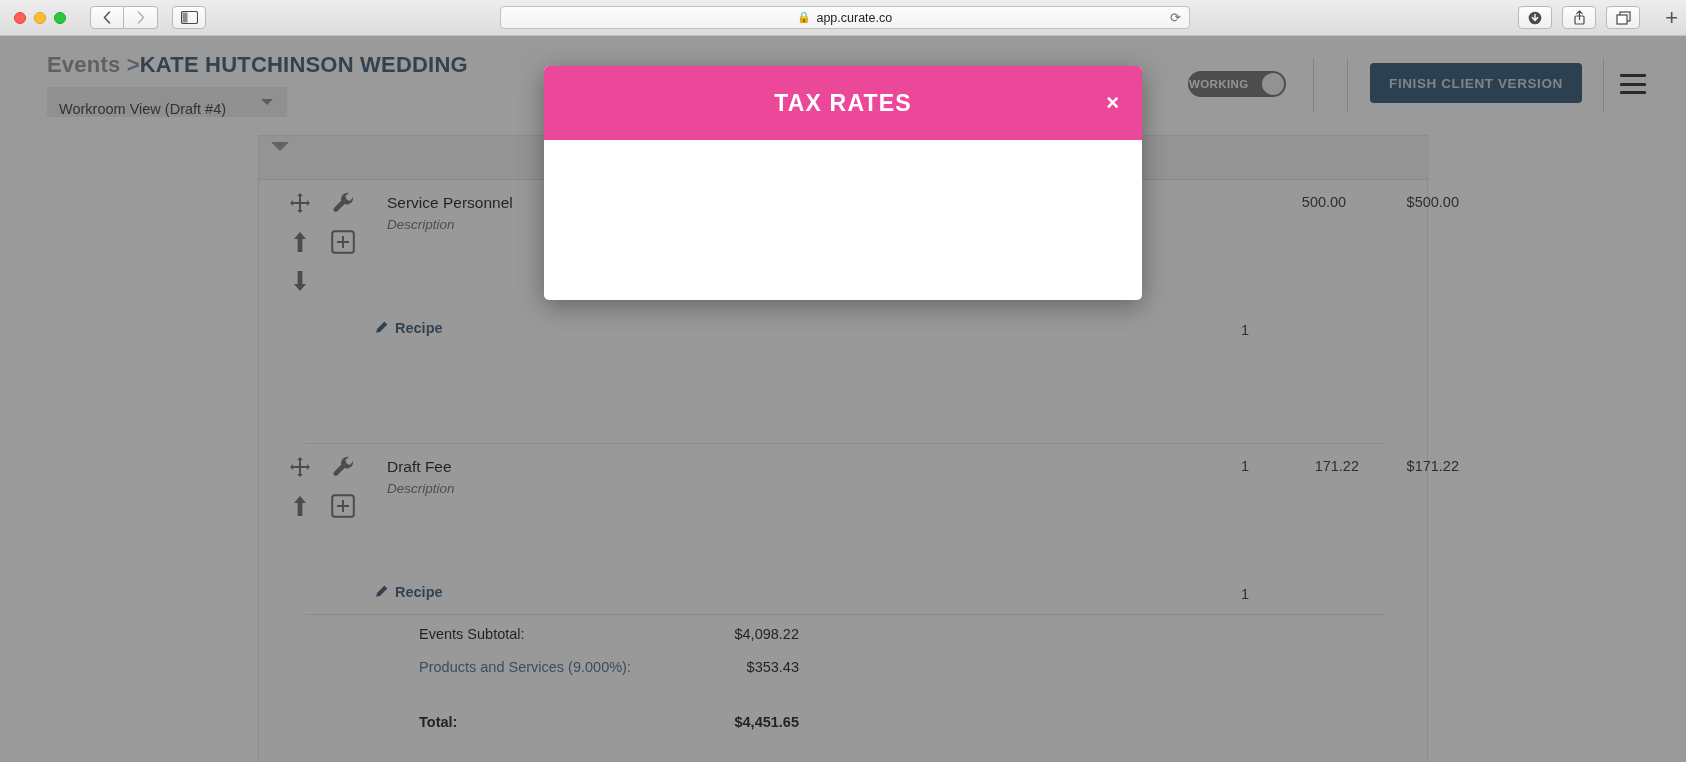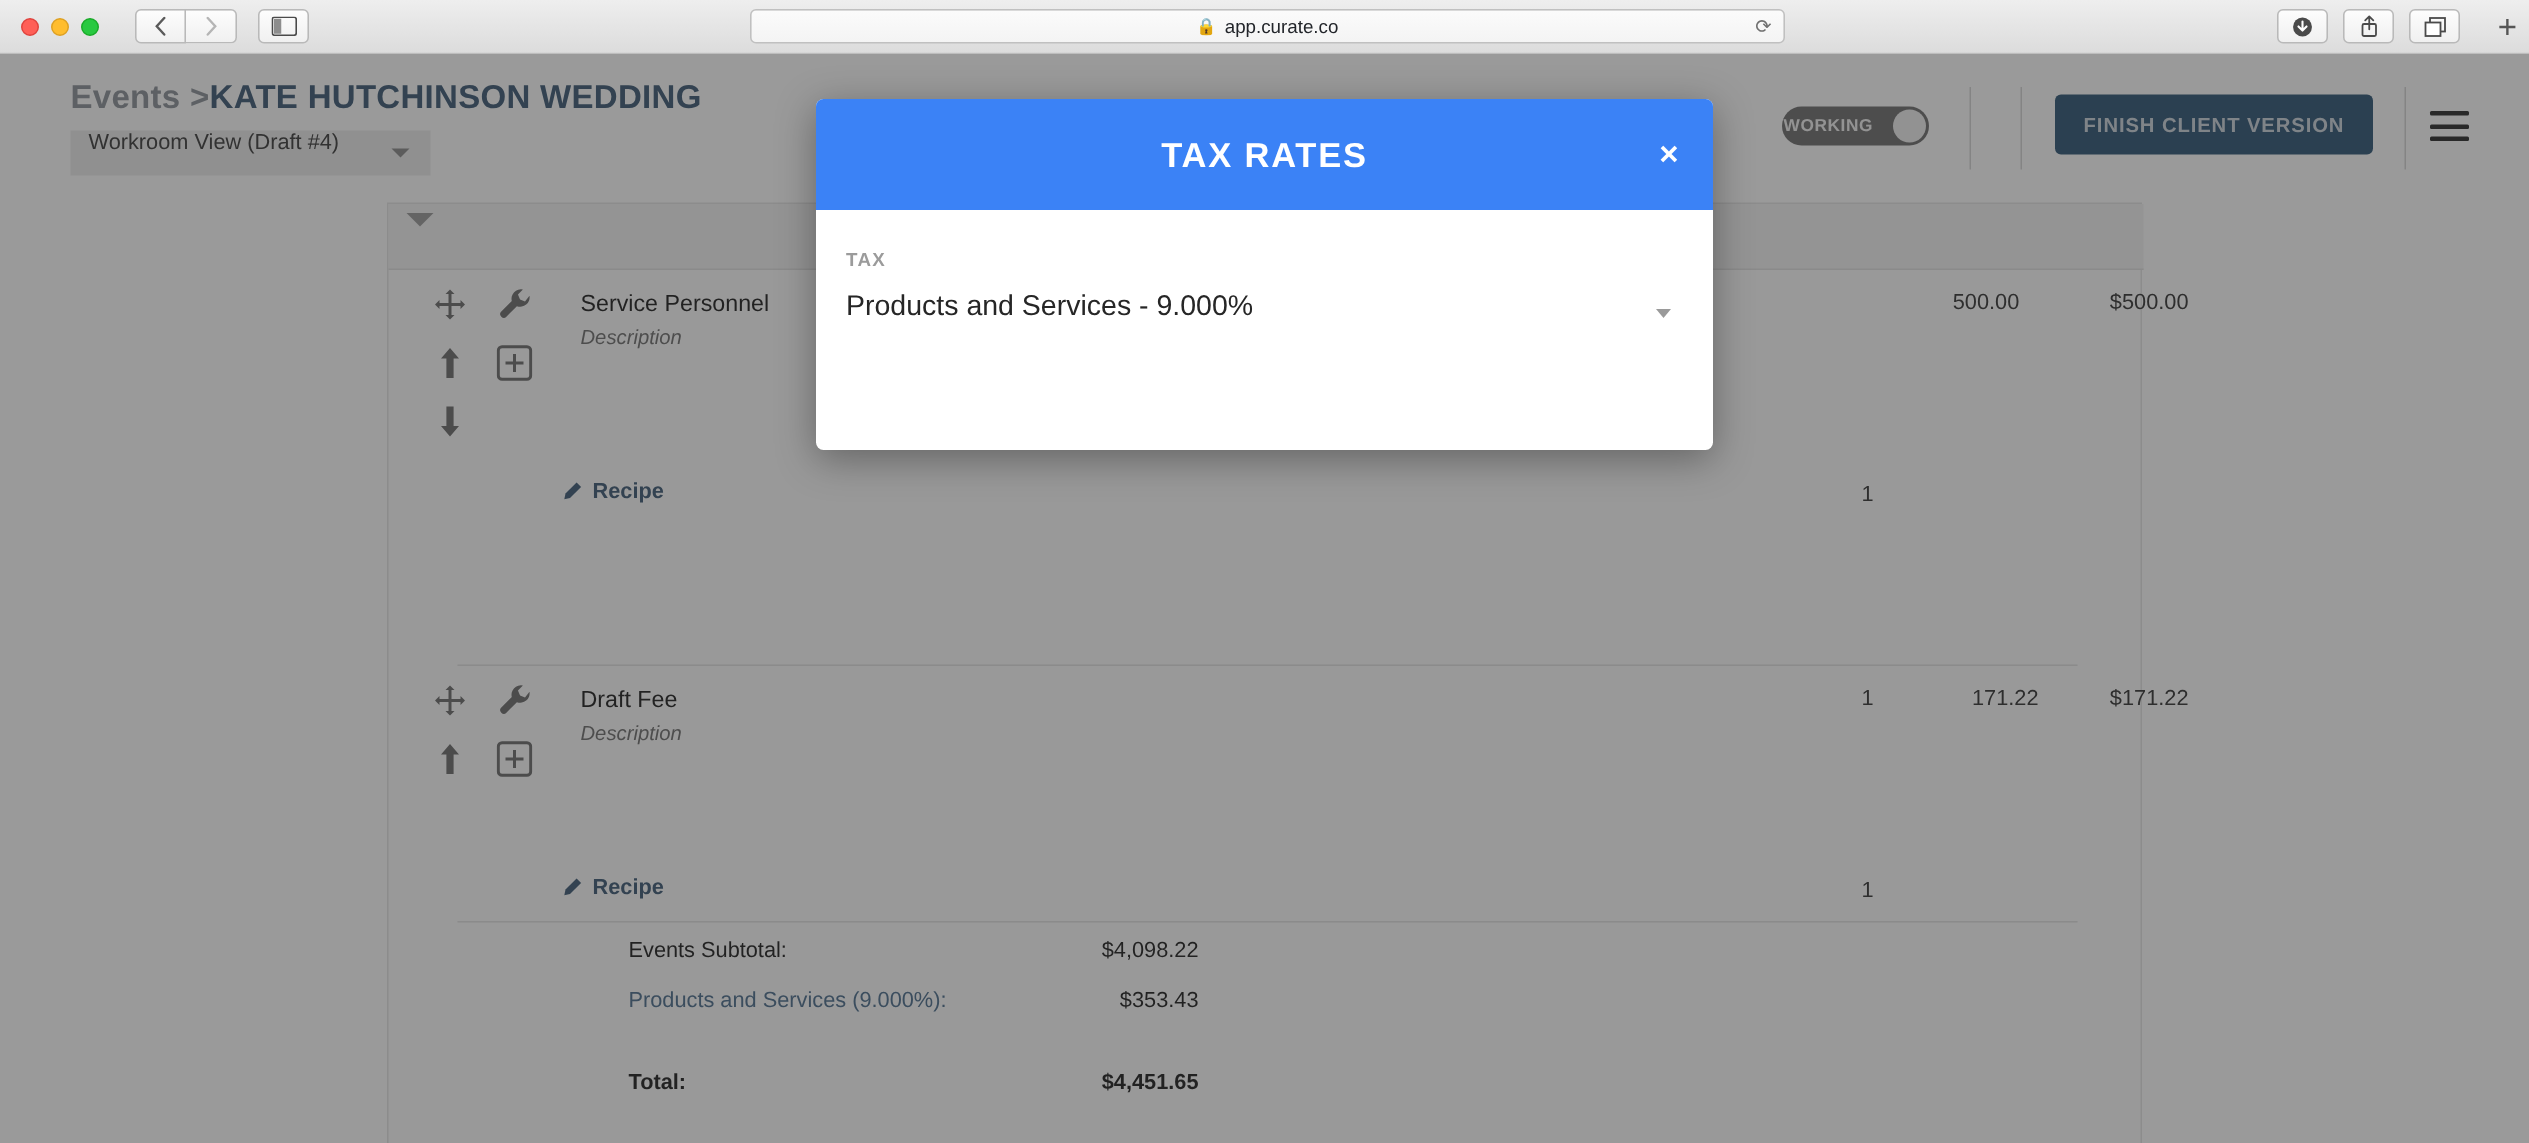--- a/index.html
+++ b/index.html
@@ -76,21 +76,21 @@
     position: absolute; left: 47px; top: 16px;
     font-size: 22px; font-weight: bold; letter-spacing: .2px;
   }
   .bc-events { color: #8d9299; }
   .bc-title { color: #3d5a75; }
 
   .view-select {
     position: absolute; left: 47px; top: 51px;
     width: 240px; height: 30px;
     background: #ececec; border: none;
-    display: flex; align-items: flex-start;
+    display: flex; align-items: flex-end;
     padding: 0 12px;
     font-size: 14.5px; color: #3b3b3b;
   }
   .view-select .caret {
     position: absolute; right: 14px; top: 12px;
     width: 0; height: 0;
     border-left: 6px solid transparent; border-right: 6px solid transparent;
     border-top: 6px solid #8a8a8a;
   }
 
@@ -186,21 +186,21 @@
   .modal {
     position: absolute; left: 544px; top: 66px;
     width: 598px; height: 234px;
     background: #ffffff;
     border-radius: 5px;
     box-shadow: 0 6px 26px rgba(0,0,0,0.35);
     overflow: hidden;
   }
   .modal-head {
     position: relative; width: 100%; height: 74px;
-    background: #3b82f6;
+    background: #ec4899;
     display: flex; align-items: center; justify-content: center;
   }
   .modal-title {
     color: #ffffff; font-size: 23px; font-weight: bold; letter-spacing: 1.2px;
   }
   .modal-close {
     position: absolute; right: 23px; top: 50%; transform: translateY(-50%);
     color: #ffffff; font-size: 22px; font-weight: bold; line-height: 1;
   }
   .modal-body { position: relative; padding: 26px 20px 0 20px; }
@@ -438,23 +438,15 @@
     </div>
   </div>
 
   <div class="overlay"></div>
 
   <div class="modal">
     <div class="modal-head">
       <span class="modal-title">TAX RATES</span>
       <span class="modal-close">×</span>
     </div>
-    <div class="modal-body">
-      <div class="field-label">TAX</div>
-      <div class="select-row">
-        <span class="select-value">Products and Services - 9.000%</span>
-        <span class="select-caret"></span>
-      </div>
-
-    </div>
   </div>
 
 </div>
 
 </body></html>

